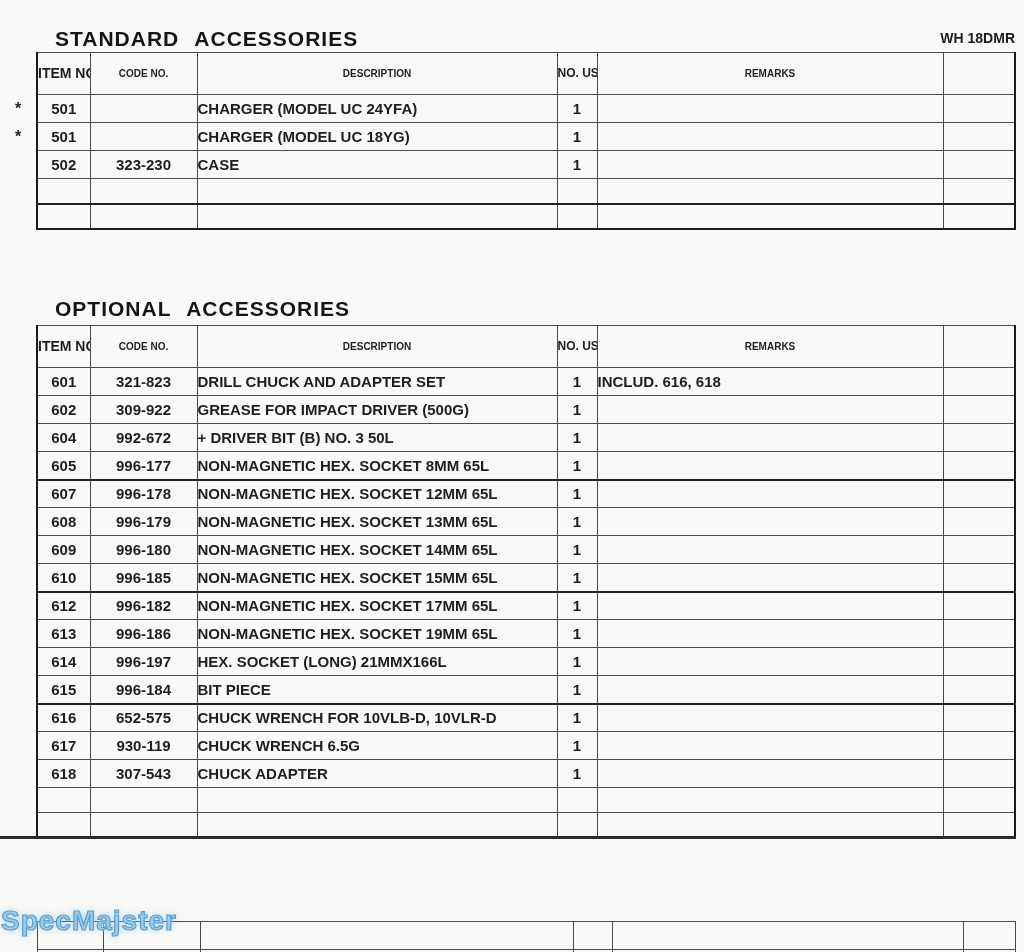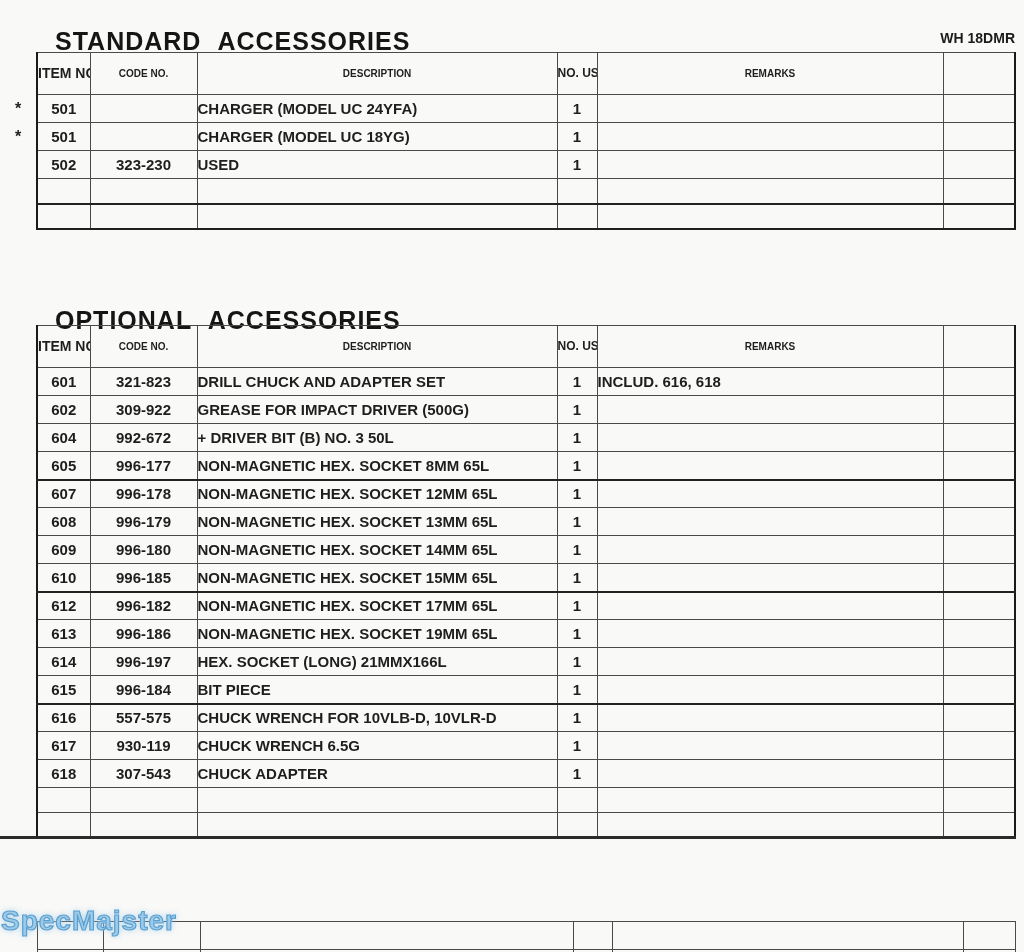--- a/index.html
+++ b/index.html
@@ -11,29 +11,29 @@
     position: relative;
     width: 1024px;
     height: 952px;
     background: #f9f9f7;
     overflow: hidden;
     color: #1b1b1b;
   }
   .section-title {
     position: absolute;
     left: 55px;
-    font-size: 25px;
+    font-size: 21px;
     font-weight: bold;
     letter-spacing: 1px;
     word-spacing: 9px;
     color: #151515;
     white-space: nowrap;
   }
   #standard-title { top: 27px; }
-  #optional-title { top: 306px; text-align: right; }
+  #optional-title { top: 297px; text-align: right; }
   .model-label {
     position: absolute;
     top: 30px;
     right: 9px;
     font-size: 14px;
     font-weight: bold;
     color: #1b1b1b;
   }
   table.parts {
     position: absolute;
@@ -151,21 +151,21 @@
           <td class="col-code"></td>
           <td class="col-desc">CHARGER (MODEL UC 18YG)</td>
           <td class="col-used">1</td>
           <td class="col-remarks"></td>
           <td class="col-extra"></td>
         </tr>
         <tr>
           <td class="star-td"></td>
           <td class="col-item">502</td>
           <td class="col-code">323-230</td>
-          <td class="col-desc">USED</td>
+          <td class="col-desc">CASE</td>
           <td class="col-used">1</td>
           <td class="col-remarks"></td>
           <td class="col-extra"></td>
         </tr>
         <tr class="thick short">
           <td class="star-td"></td>
           <td class="col-item"></td>
           <td class="col-code"></td>
           <td class="col-desc"></td>
           <td class="col-used"></td>
@@ -314,21 +314,21 @@
           <td class="col-item">615</td>
           <td class="col-code">996-184</td>
           <td class="col-desc">BIT PIECE</td>
           <td class="col-used">1</td>
           <td class="col-remarks"></td>
           <td class="col-extra"></td>
         </tr>
         <tr>
           <td class="star-td"></td>
           <td class="col-item">616</td>
-          <td class="col-code">557-575</td>
+          <td class="col-code">652-575</td>
           <td class="col-desc">CHUCK WRENCH FOR 10VLB-D, 10VLR-D</td>
           <td class="col-used">1</td>
           <td class="col-remarks"></td>
           <td class="col-extra"></td>
         </tr>
         <tr>
           <td class="star-td"></td>
           <td class="col-item">617</td>
           <td class="col-code">930-119</td>
           <td class="col-desc">CHUCK WRENCH 6.5G</td>

